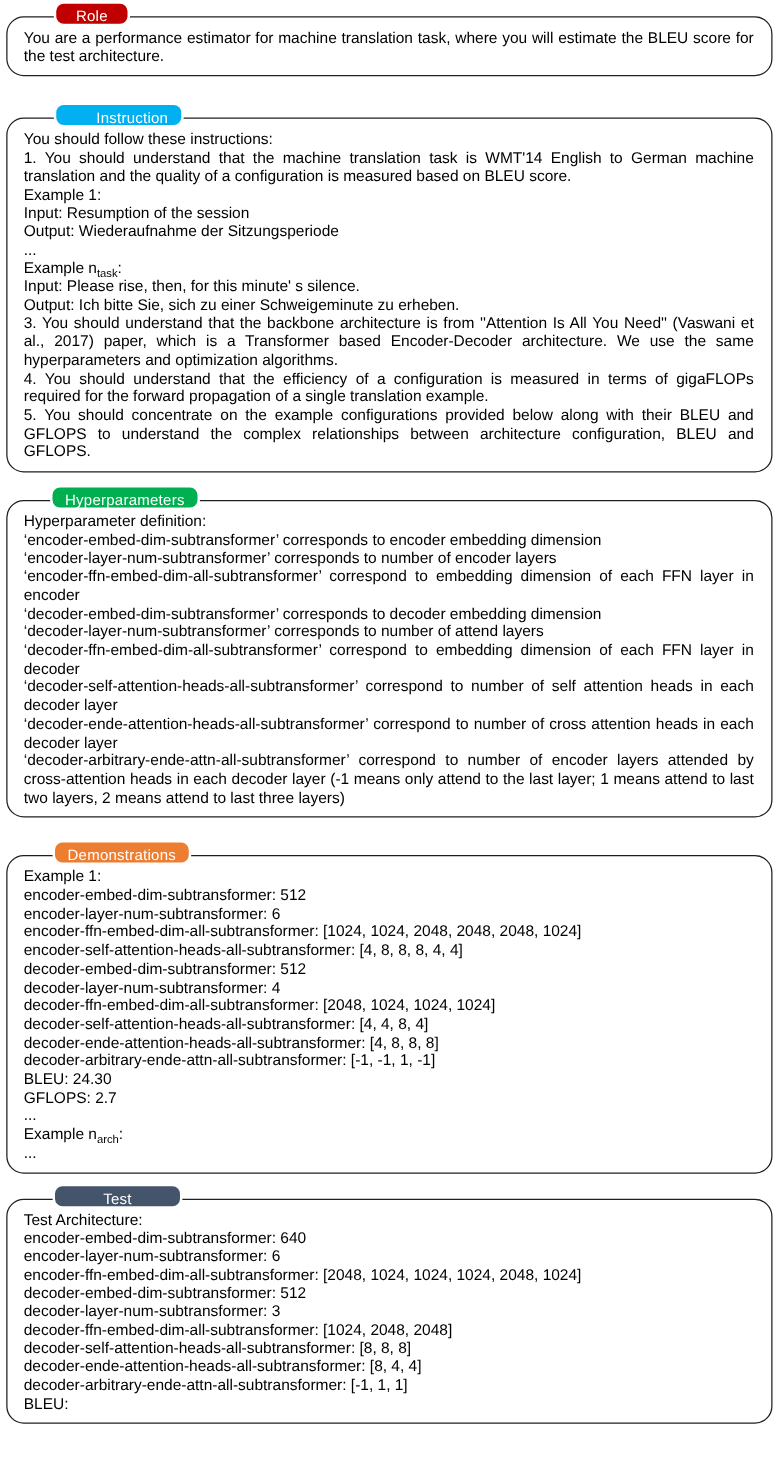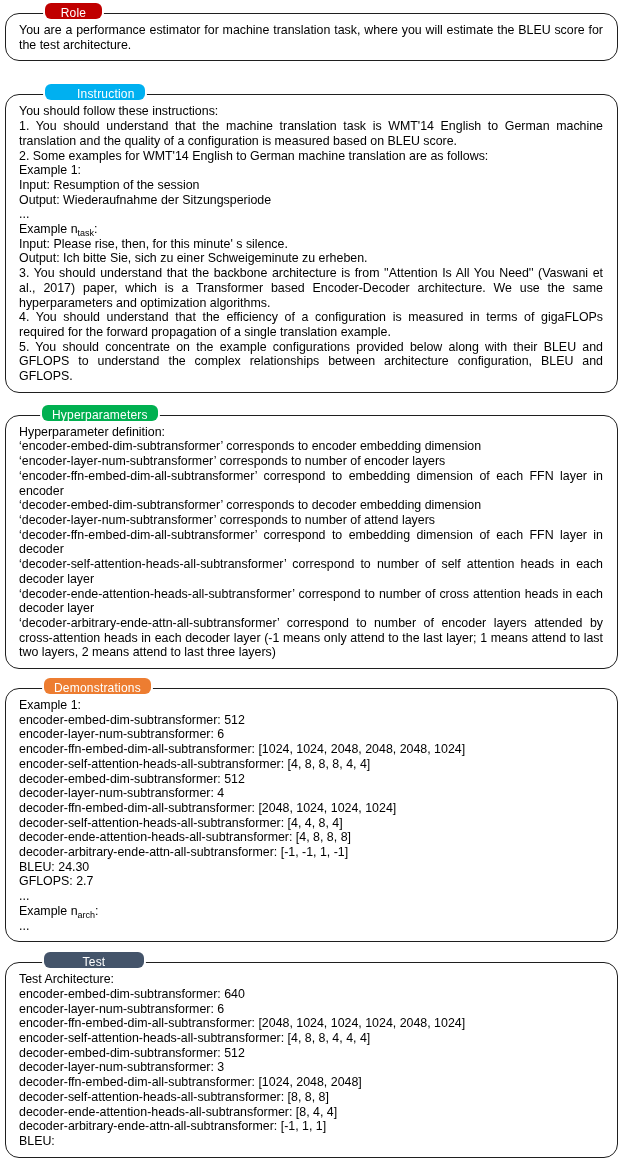--- a/index.html
+++ b/index.html
@@ -10,21 +10,21 @@
     padding: 13px 5px 3px 5px;
     background: #ffffff;
     font-family: "Liberation Sans", "DejaVu Sans", sans-serif;
     font-size: 12.4px;
     line-height: 14.7px;
     color: #000000;
   }
   .section { position: relative; }
   .sec-instruction     { margin-top: 33px; }
   .sec-hyperparameters { margin-top: 22px; }
-  .sec-demonstrations  { margin-top: 19px; }
+  .sec-demonstrations  { margin-top: 30px; }
   .sec-test            { margin-top: 20px; }
   .box {
     border: 1.5px solid #1f1f1f;
     border-radius: 14px;
     padding: 9px 14px 8px 13px;
     background: #ffffff;
   }
   .badge {
     position: absolute;
     top: -10px;
@@ -59,21 +59,20 @@
     <div class="box">
       <div class="para">You are a performance estimator for machine translation task, where you will estimate the BLEU score for the test architecture.</div>
     </div>
   </div>
 
   <div class="section sec-instruction">
     <div class="badge badge-instruction" style="background-color: rgb(0, 176, 240); padding-left: 32px;">Instruction</div>
     <div class="box">
       <div class="line">You should follow these instructions:</div>
       <div class="para">1. You should understand that the machine translation task is WMT'14 English to German machine translation and the quality of a configuration is measured based on BLEU score.</div>
-      <div class="para">2. Some examples for WMT'14 English to German machine translation are as follows:</div>
       <div class="line">Example 1:</div>
       <div class="line">Input: Resumption of the session</div>
       <div class="line">Output: Wiederaufnahme der Sitzungsperiode</div>
       <div class="line">...</div>
       <div class="line"><span>Example n</span><sub>task</sub><span>:</span></div>
       <div class="line">Input: Please rise, then, for this minute' s silence.</div>
       <div class="line">Output: Ich bitte Sie, sich zu einer Schweigeminute zu erheben.</div>
       <div class="para">3. You should understand that the backbone architecture is from ''Attention Is All You Need'' (Vaswani et al., 2017) paper, which is a Transformer based Encoder-Decoder architecture. We use the same hyperparameters and optimization algorithms.</div>
       <div class="para">4. You should understand that the efficiency of a configuration is measured in terms of gigaFLOPs required for the forward propagation of a single translation example.</div>
       <div class="para">5. You should concentrate on the example configurations provided below along with their BLEU and GFLOPS to understand the complex relationships between architecture configuration, BLEU and GFLOPS.</div>
@@ -118,21 +117,20 @@
     </div>
   </div>
 
   <div class="section sec-test">
     <div class="badge badge-test" style="background-color: rgb(68, 84, 106);">Test</div>
     <div class="box">
       <div class="line">Test Architecture:</div>
       <div class="line">encoder-embed-dim-subtransformer: 640</div>
       <div class="line">encoder-layer-num-subtransformer: 6</div>
       <div class="line">encoder-ffn-embed-dim-all-subtransformer: [2048, 1024, 1024, 1024, 2048, 1024]</div>
-      <div class="line">encoder-self-attention-heads-all-subtransformer: [4, 8, 8, 4, 4, 4]</div>
       <div class="line">decoder-embed-dim-subtransformer: 512</div>
       <div class="line">decoder-layer-num-subtransformer: 3</div>
       <div class="line">decoder-ffn-embed-dim-all-subtransformer: [1024, 2048, 2048]</div>
       <div class="line">decoder-self-attention-heads-all-subtransformer: [8, 8, 8]</div>
       <div class="line">decoder-ende-attention-heads-all-subtransformer: [8, 4, 4]</div>
       <div class="line">decoder-arbitrary-ende-attn-all-subtransformer: [-1, 1, 1]</div>
       <div class="line">BLEU:</div>
     </div>
   </div>
 

